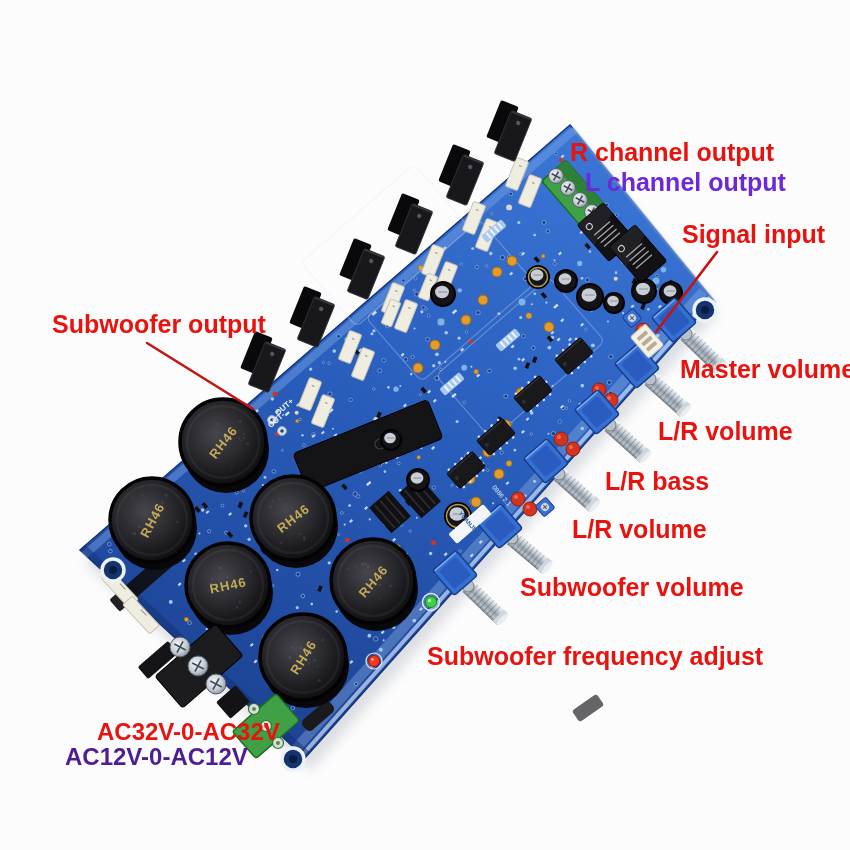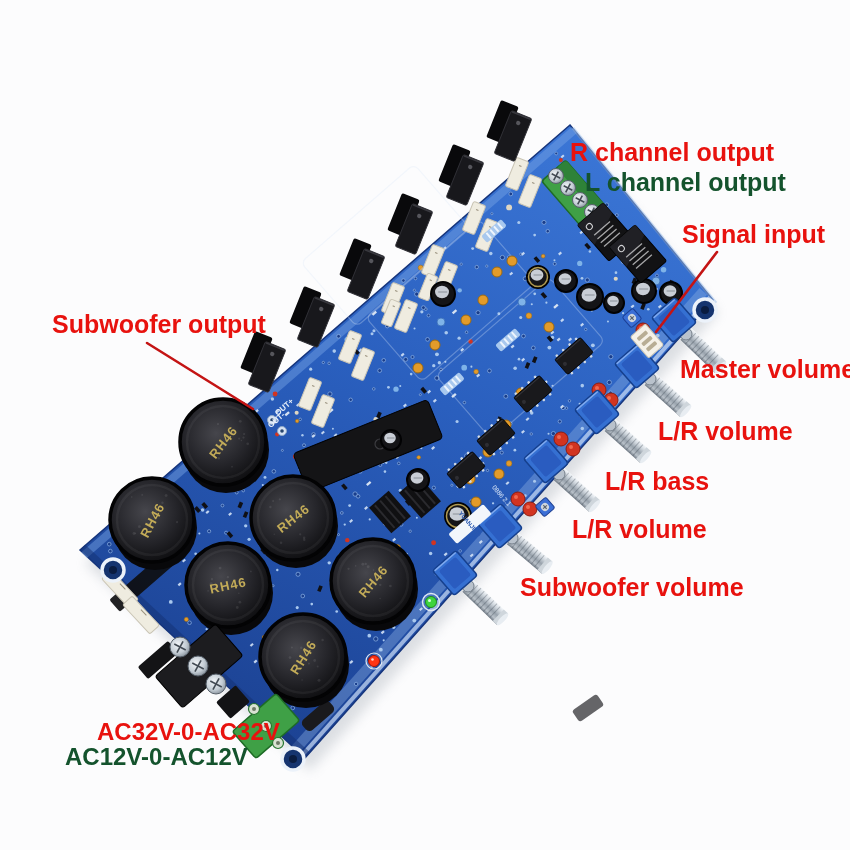--- a/index.html
+++ b/index.html
@@ -1093,24 +1093,25 @@
         <circle cx="113" cy="570" r="11" fill="#15346f" stroke="#ecf2fa" stroke-width="3.5"></circle>
         <circle cx="113" cy="570" r="4" fill="#0a1c40"></circle>
       </g>
       <g>
         <line x1="147" y1="343" x2="253" y2="409" stroke="#c41414" stroke-width="2.6" stroke-linecap="round"></line>
         <line x1="717" y1="252" x2="656" y2="332" stroke="#c41414" stroke-width="2.6" stroke-linecap="round"></line>
       </g>
     </svg>
   <div id="labels">
       <div class="anno" style="left: 570px; top: 139px; font-size: 25px; color: rgb(232, 18, 14);">R channel output</div>
-      <div class="anno" style="left: 585px; top: 169px; font-size: 25px; color: #14532d;">L channel output</div>
+      <div class="anno" style="left: 585px; top: 169px; font-size: 25px; color: #6d28d9;">L channel output</div>
       <div class="anno" style="left: 682px; top: 221px; font-size: 25px; color: rgb(232, 18, 14);">Signal input</div>
       <div class="anno" style="left: 52px; top: 311px; font-size: 25px; color: rgb(232, 18, 14);">Subwoofer output</div>
       <div class="anno" style="left: 680px; top: 356px; font-size: 25px; color: rgb(232, 18, 14);">Master volume</div>
       <div class="anno" style="left: 658px; top: 418px; font-size: 25px; color: rgb(232, 18, 14);">L/R volume</div>
       <div class="anno" style="left: 605px; top: 468px; font-size: 25px; color: rgb(232, 18, 14); text-align: right;">L/R bass</div>
       <div class="anno" style="left: 572px; top: 516px; font-size: 25px; color: rgb(232, 18, 14);">L/R volume</div>
       <div class="anno" style="left: 520px; top: 574px; font-size: 25px; color: rgb(232, 18, 14);">Subwoofer volume</div>
+      <div class="anno" style="left: 427px; top: 643px; font-size: 25px; color: rgb(232, 18, 14);">Subwoofer frequency adjust</div>
       <div class="anno" style="left: 65px; top: 719px; font-size: 24px; color: rgb(232, 18, 14); margin-left: 32px;">AC32V-0-AC32V</div>
-      <div class="anno" style="left: 65px; top: 744px; font-size: 24px; color: #14532d;">AC12V-0-AC12V</div>
+      <div class="anno" style="left: 65px; top: 744px; font-size: 24px; color: #4c1d95;">AC12V-0-AC12V</div>
     </div>
 </div>
 
 </body></html>

